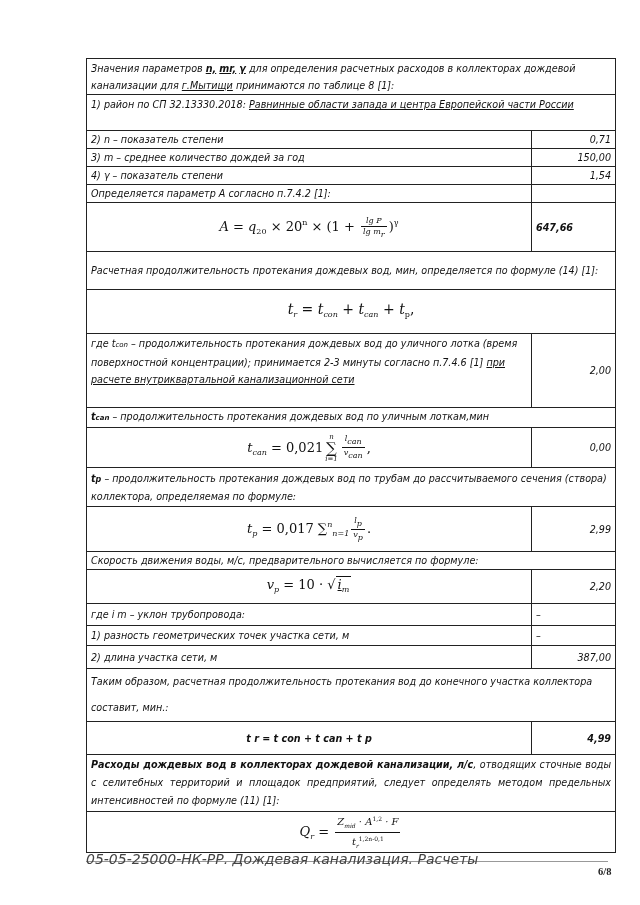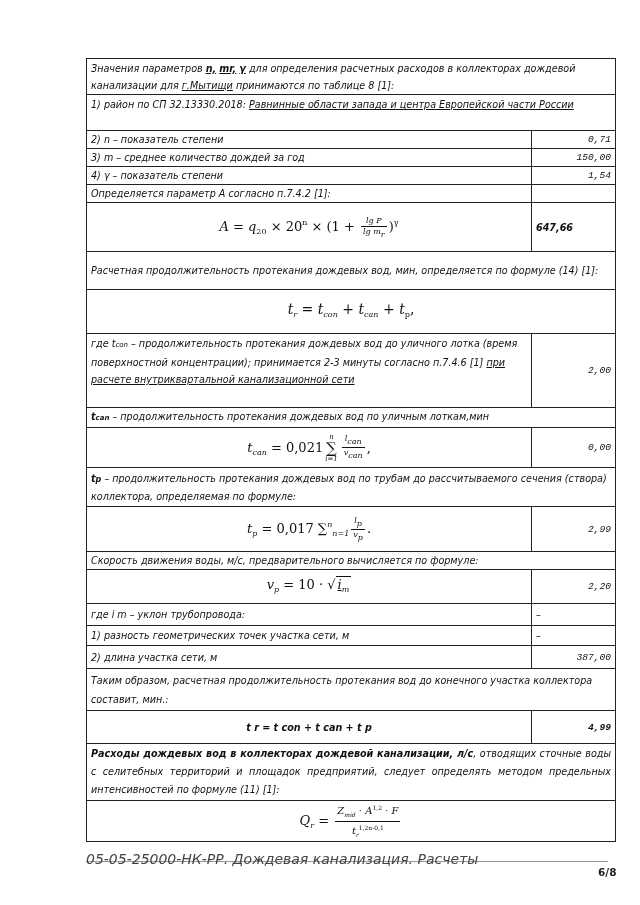--- a/index.html
+++ b/index.html
@@ -2,37 +2,37 @@
 <html><head>
 <meta charset="utf-8">
 <style>
   html, body { margin:0; padding:0; background:#ffffff; }
   body { width:640px; height:905px; position:relative; overflow:hidden;
          font-family:"DejaVu Sans", sans-serif; color:#111; }
   table.calc { position:absolute; left:86px; top:58px; width:529px;
                border-collapse:collapse; table-layout:fixed; }
   table.calc td { border:1px solid #222; padding:0 4px; vertical-align:middle;
                   font-style:italic; font-size:9.6px; line-height:17px;margin-top:15px; }
-  table.calc td.val { text-align:right;font-family:Liberation Mono, monospace; }
+  table.calc td.val { text-align:right; }
   table.calc td.valc { text-align:left; font-weight:bold; }
   table.calc td.formula { text-align:center; font-style:normal;
                           font-family:"DejaVu Serif", serif; font-size:13px; }
   .u { text-decoration:underline; }
   .b { font-weight:bold; }
   .sub { font-size:8px; vertical-align:-3px; }
   .sup { font-size:8px; vertical-align:6px; }
   .frac { display:inline-block; vertical-align:middle; text-align:center; font-size:8px; line-height:10px; margin:0 2px; }
   .frac .num { display:block; border-bottom:1px solid #111; padding:0 2px; }
   .frac .den { display:block; padding:0 2px; }
   .sigma { display:inline-block; vertical-align:middle; text-align:center; line-height:8px; font-size:7px; margin:0 2px; }
   .sigma .s { display:block; font-size:15px; line-height:14px; }
   .sqrt { border-top:1px solid #111; padding:0 2px;text-decoration:underline; }
   .footer-line { position:absolute; left:86px; top:861px; width:522px; border-top:1px solid #999; }
   .footer-text { position:absolute; left:86px; top:851px; font-style:italic; font-size:14px; color:#444; }
-  .footer-page { position:absolute; left:598px; top:866px; font-weight:bold; font-size:10.5px; color:#222; }
+  .footer-page { position:absolute; left:598px; top:866px; font-weight:bold; font-size:10.5px; color:#222;font-family:Liberation Serif, serif; }
 </style>
 </head>
 <body>
 
 <table class="calc">
   <colgroup>
       <col style="width:445px">
       <col style="width:84px">
     </colgroup>
 
@@ -117,21 +117,21 @@
     <td>1) разность геометрических точек участка сети, м</td>
     <td>–</td>
   </tr>
 
   <tr style="height:23px">
     <td>2) длина участка сети, м</td>
     <td class="val">387,00</td>
   </tr>
 
   <tr style="height:42px">
-    <td colspan="2" style="line-height:19px">Таким образом, расчетная продолжительность протекания вод до конечного участка коллектора составит, мин.:</td>
+    <td colspan="2" style="line-height:26px">Таким образом, расчетная продолжительность протекания вод до конечного участка коллектора составит, мин.:</td>
   </tr>
 
   <tr style="height:33px">
     <td style="text-align:center;font-weight:bold">t r  =  t con  +  t can  +  t p</td>
     <td class="val b">4,99</td>
   </tr>
 
   <tr style="height:57px">
     <td colspan="2" style="line-height:18px;text-align:justify"><b>Расходы дождевых вод в коллекторах дождевой канализации, л/с</b><span>, отводящих сточные воды с селитебных территорий и площадок предприятий, следует определять методом предельных интенсивностей по формуле (11) [1]:</span></td>
   </tr>

